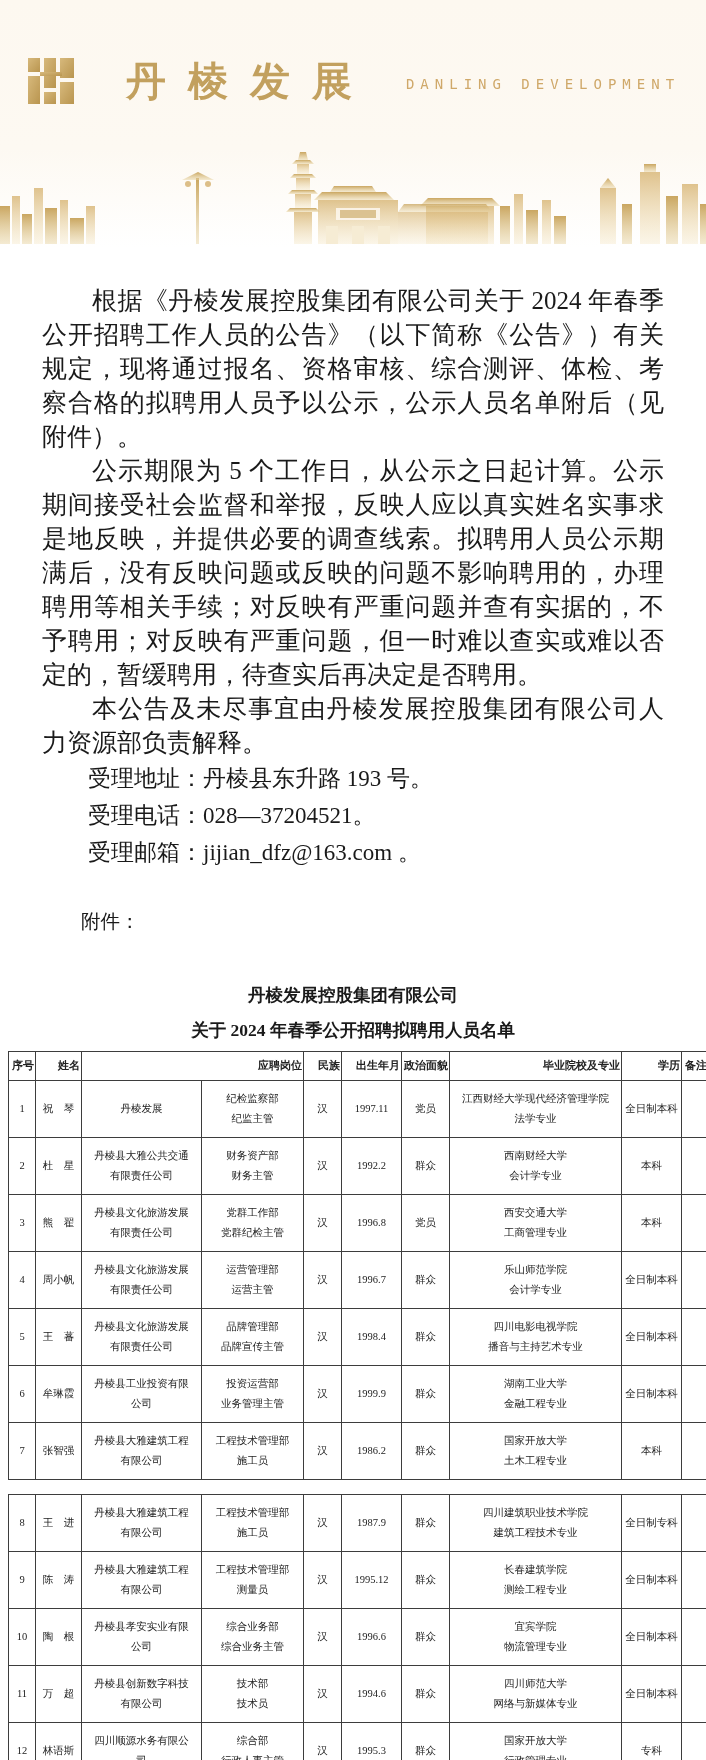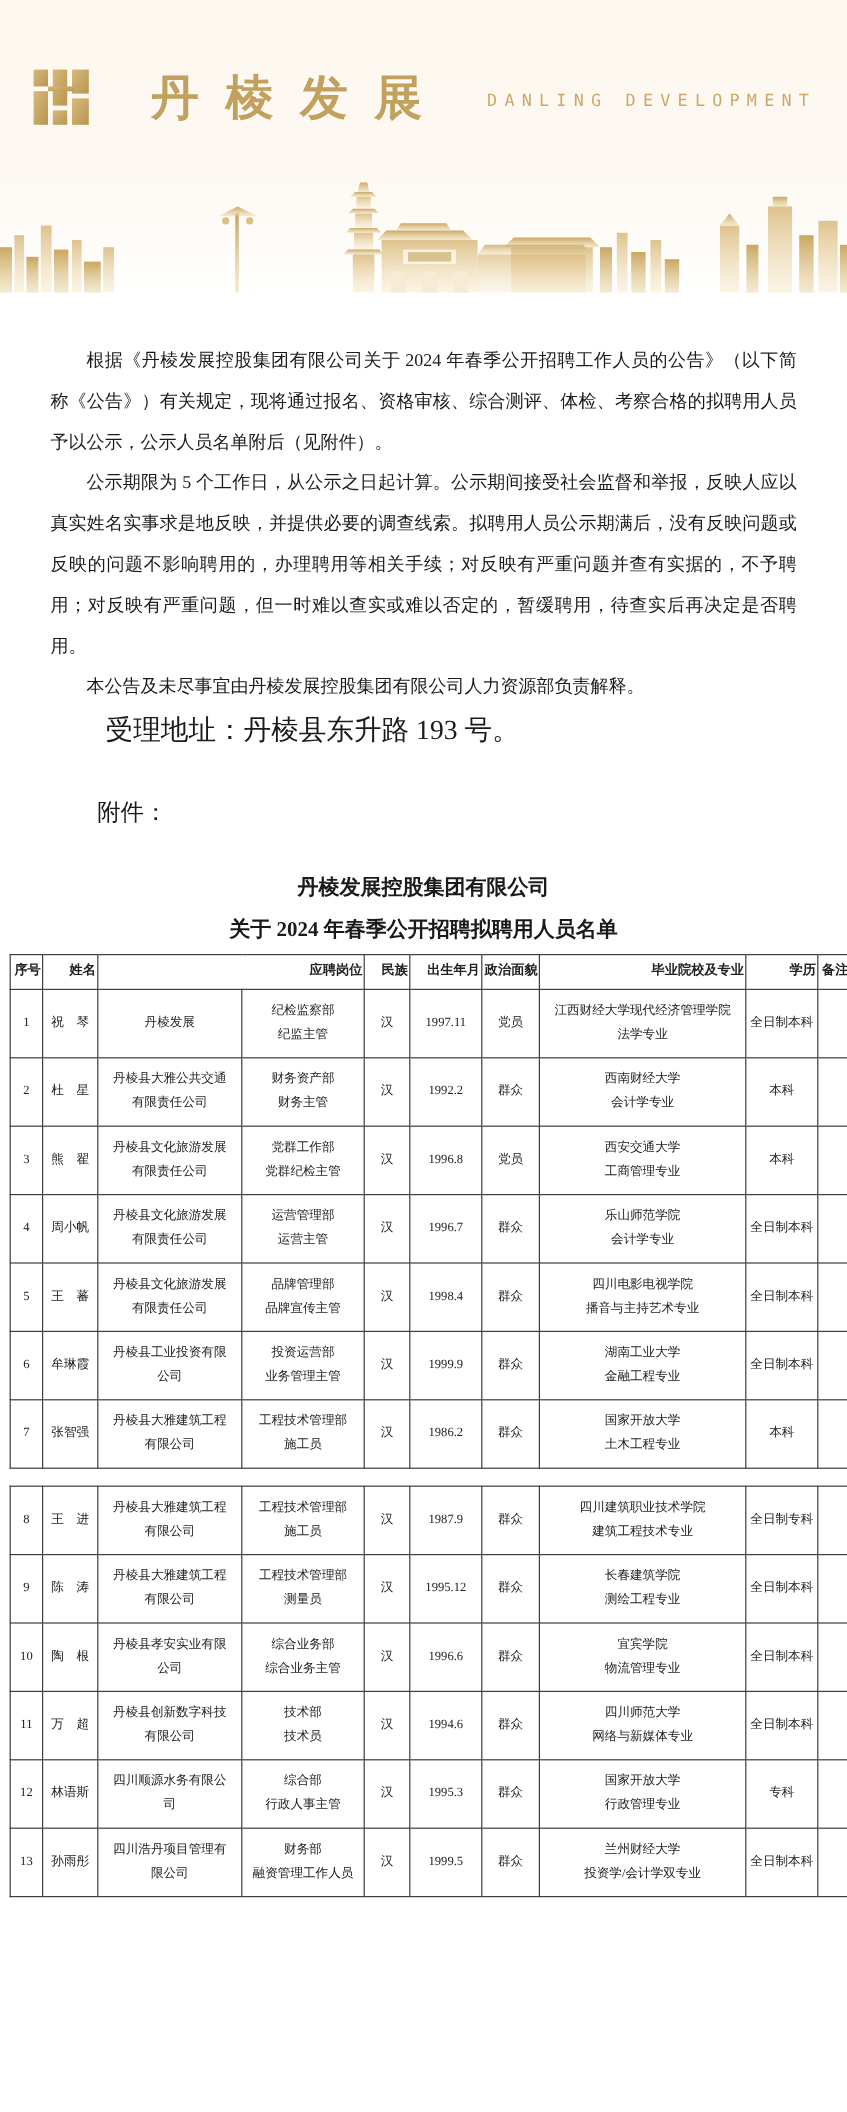--- a/index.html
+++ b/index.html
@@ -44,29 +44,29 @@
     color:#cfa869;
     font-family:"DejaVu Sans Mono","Liberation Mono",monospace;
     white-space:nowrap;
     margin-left:32px;
   }
   .skyline{position:absolute;left:0;bottom:4px;width:706px;height:96px;}
   
   .doc-body{padding:36px 42px 0 42px;}
   .para{
     margin:0;
-    font-size:15px;
+    font-size:25px;
     line-height:34px;
     text-align:justify;
     text-indent:2em;
   }
   .contact-line{margin:0;font-size:23px;line-height:37px;text-indent:2em;}
   .attachment{
     display:flex;
-    margin:34px 0 0 0;
+    margin:34px 0 12px 0;
     font-size:19.5px;
     line-height:34px;
   }
   .att-label{flex:0 0 auto;padding-left:2em;white-space:nowrap;}
   .att-text{flex:1 1 auto;}
   
   .table-wrap{padding:24px 8px 0 8px;}
   .tbl-title{
     text-align:center;
     font-weight:bold;
@@ -193,20 +193,22 @@
         <rect x="700" y="56" width="6" height="40" fill="url(#sk2)"></rect>
       </svg>
     </div>
   </header>
 
   <main class="doc-body">
     <p class="para">根据《丹棱发展控股集团有限公司关于 2024 年春季公开招聘工作人员的公告》（以下简称《公告》）有关规定，现将通过报名、资格审核、综合测评、体检、考察合格的拟聘用人员予以公示，公示人员名单附后（见附件）。</p>
     <p class="para">公示期限为 5 个工作日，从公示之日起计算。公示期间接受社会监督和举报，反映人应以真实姓名实事求是地反映，并提供必要的调查线索。拟聘用人员公示期满后，没有反映问题或反映的问题不影响聘用的，办理聘用等相关手续；对反映有严重问题并查有实据的，不予聘用；对反映有严重问题，但一时难以查实或难以否定的，暂缓聘用，待查实后再决定是否聘用。</p>
     <p class="para">本公告及未尽事宜由丹棱发展控股集团有限公司人力资源部负责解释。</p>
     <p class="contact-line">受理地址：丹棱县东升路 193 号。</p>
+    <p class="contact-line">受理电话：028—37204521。</p>
+    <p class="contact-line">受理邮箱：jijian_dfz@163.com 。</p>
 
     <div class="attachment">
       <span class="att-label">附件：</span>
     </div>
   </main>
 
   <section class="table-wrap">
     <p class="tbl-title">丹棱发展控股集团有限公司</p>
     <p class="tbl-title">关于 2024 年春季公开招聘拟聘用人员名单</p>
 

